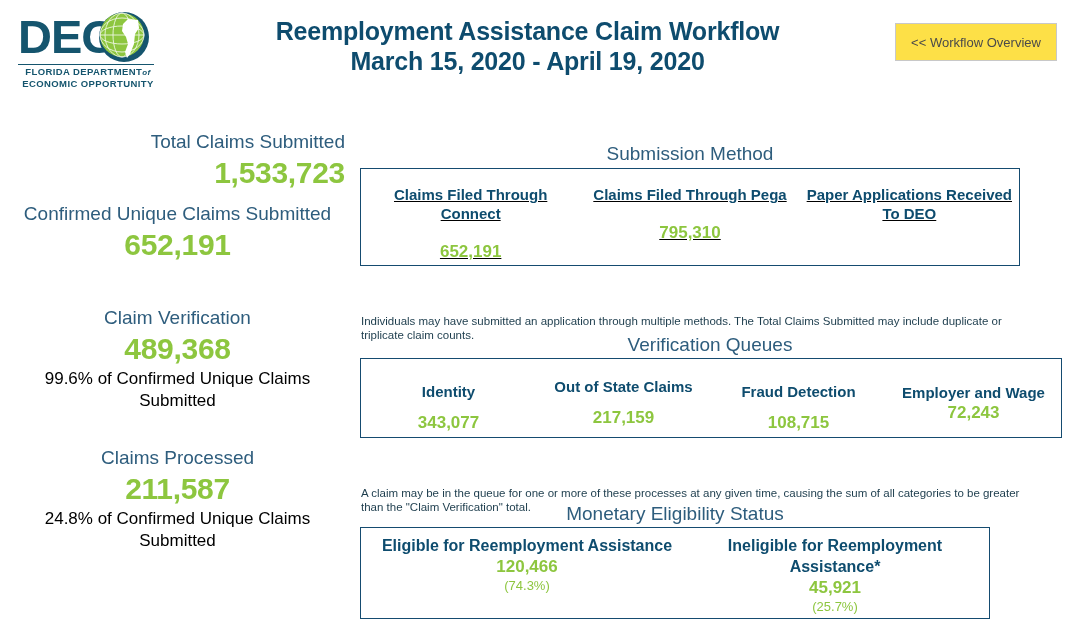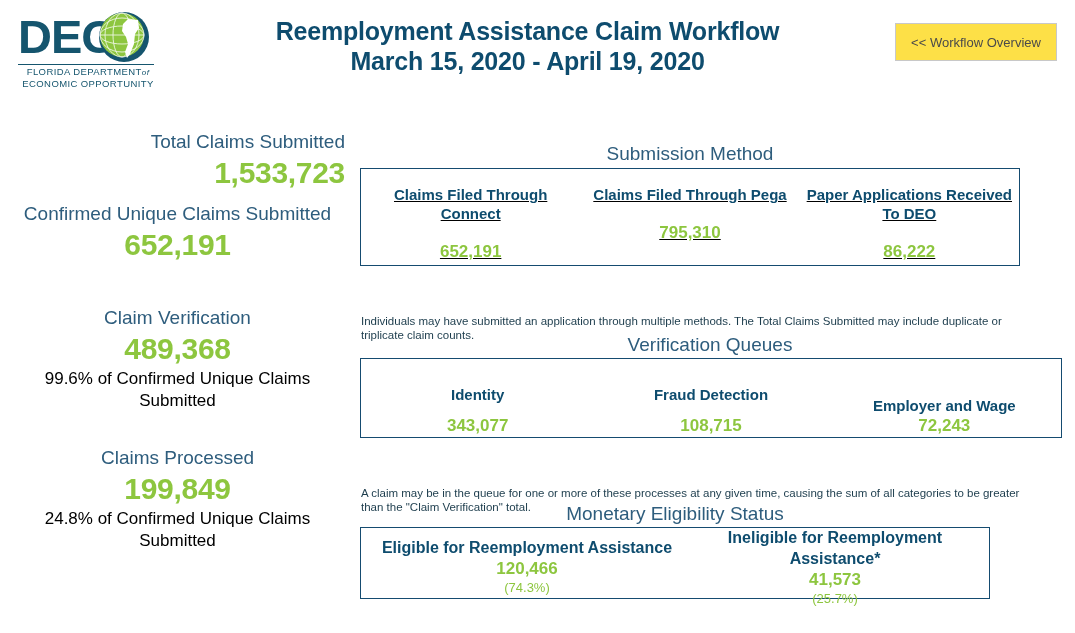--- a/index.html
+++ b/index.html
@@ -59,21 +59,21 @@
     height: 1px;
     background: #15556E;
   }
   .logo-sub {
     position: absolute;
     left: 6px;
     top: 56px;
     width: 140px;
     text-align: center;
     font-size: 9.5px;
-    font-weight: normal;
+    font-weight: bold;
     color: #15556E;
     letter-spacing: 0.4px;
     line-height: 11px;
   }
   .logo-sub i {
     font-size: 8px;
   }
 
   .title-block {
     position: absolute;
@@ -176,26 +176,26 @@
   }
 
   
   #submission-head   { position:absolute; left:360px; top:142px; width:660px; }
   #submission-box    { position:absolute; left:360px; top:168px; width:660px; height:98px;
                        flex-direction:row; align-items:flex-start; padding-top:16px;text-decoration:underline; }
   #submission-note   { position:absolute; left:361px; top:270px; width:665px; }
 
   #queues-head       { position:absolute; left:360px; top:333px; width:700px; }
   #queues-box        { position:absolute; left:360px; top:358px; width:702px; height:80px;
-                       flex-direction:row; align-items:flex-end; padding-top:10px; }
+                       flex-direction:row; align-items:center; padding-top:10px; }
   #queues-note       { position:absolute; left:361px; top:442px; width:680px; }
 
   #monetary-head     { position:absolute; left:360px; top:502px; width:630px; }
-  #monetary-box      { position:absolute; left:360px; top:527px; width:630px; height:72px;
-                       flex-direction:row; align-items:center; padding-top:7px;padding-left:12px; }
+  #monetary-box      { position:absolute; left:360px; top:527px; width:630px; height:92px;
+                       flex-direction:row; align-items:flex-start; padding-top:7px;padding-left:12px; }
 </style>
 </head>
 <body>
 
 <div class="header">
 
   <div class="logo">
     <div class="logo-mark">
       <span class="logo-de">DEO</span>
       <span class="logo-globe">
@@ -241,50 +241,53 @@
   </div>
 
   <div class="stat" style="margin-top:42px;">
     <div class="stat-label">Claim Verification</div>
     <div class="stat-value">489,368</div>
     <div class="stat-note">99.6% of Confirmed Unique Claims Submitted</div>
   </div>
 
   <div class="stat" style="margin-top:34px;">
     <div class="stat-label">Claims Processed</div>
-    <div class="stat-value">199,849</div>
+    <div class="stat-value">211,587</div>
     <div class="stat-note">24.8% of Confirmed Unique Claims Submitted</div>
   </div>
 </div>
 
 <div class="panel-head" id="submission-head">Submission Method</div>
 
 <div class="panel-box" id="submission-box">
   <div class="cell">
     <div class="cell-label">Claims Filed Through Connect</div>
     <div class="cell-value" style="margin-top:18px;">652,191</div>
   </div>
   <div class="cell">
     <div class="cell-label">Claims Filed Through Pega</div>
     <div class="cell-value" style="margin-top:18px;">795,310</div>
   </div>
   <div class="cell">
     <div class="cell-label">Paper Applications Received To DEO</div>
-    <div class="cell-value" style="margin-top:18px;">86,222</div>
   </div>
 </div>
 
 <div class="footnote" id="submission-note">Individuals may have submitted an application through multiple methods. The Total Claims Submitted may include duplicate or triplicate claim counts.</div>
 
 <div class="panel-head" id="queues-head">Verification Queues</div>
 
 <div class="panel-box" id="queues-box">
   <div class="cell">
     <div class="cell-label" style="margin-top:10px;">Identity</div>
     <div class="cell-value" style="margin-top:11px;">343,077</div>
+  </div>
+  <div class="cell">
+    <div class="cell-label">Out of State Claims</div>
+    <div class="cell-value" style="margin-top:11px;">217,159</div>
   </div>
   <div class="cell">
     <div class="cell-label" style="margin-top:10px;">Fraud Detection</div>
     <div class="cell-value" style="margin-top:11px;">108,715</div>
   </div>
   <div class="cell">
     <div class="cell-label">Employer and Wage</div>
     <div class="cell-value" style="">72,243</div>
   </div>
 </div>
@@ -294,16 +297,16 @@
 <div class="panel-head" id="monetary-head">Monetary Eligibility Status</div>
 
 <div class="panel-box" id="monetary-box">
   <div class="cell">
     <div class="cell-label" style="font-size:16px;line-height:21px;">Eligible for Reemployment Assistance</div>
     <div class="cell-value">120,466</div>
     <div class="cell-pct">(74.3%)</div>
   </div>
   <div class="cell">
     <div class="cell-label" style="font-size:16px;line-height:21px;">Ineligible for Reemployment Assistance*</div>
-    <div class="cell-value">41,573</div>
+    <div class="cell-value">45,921</div>
     <div class="cell-pct">(25.7%)</div>
   </div>
 </div>
 
 </body></html>

